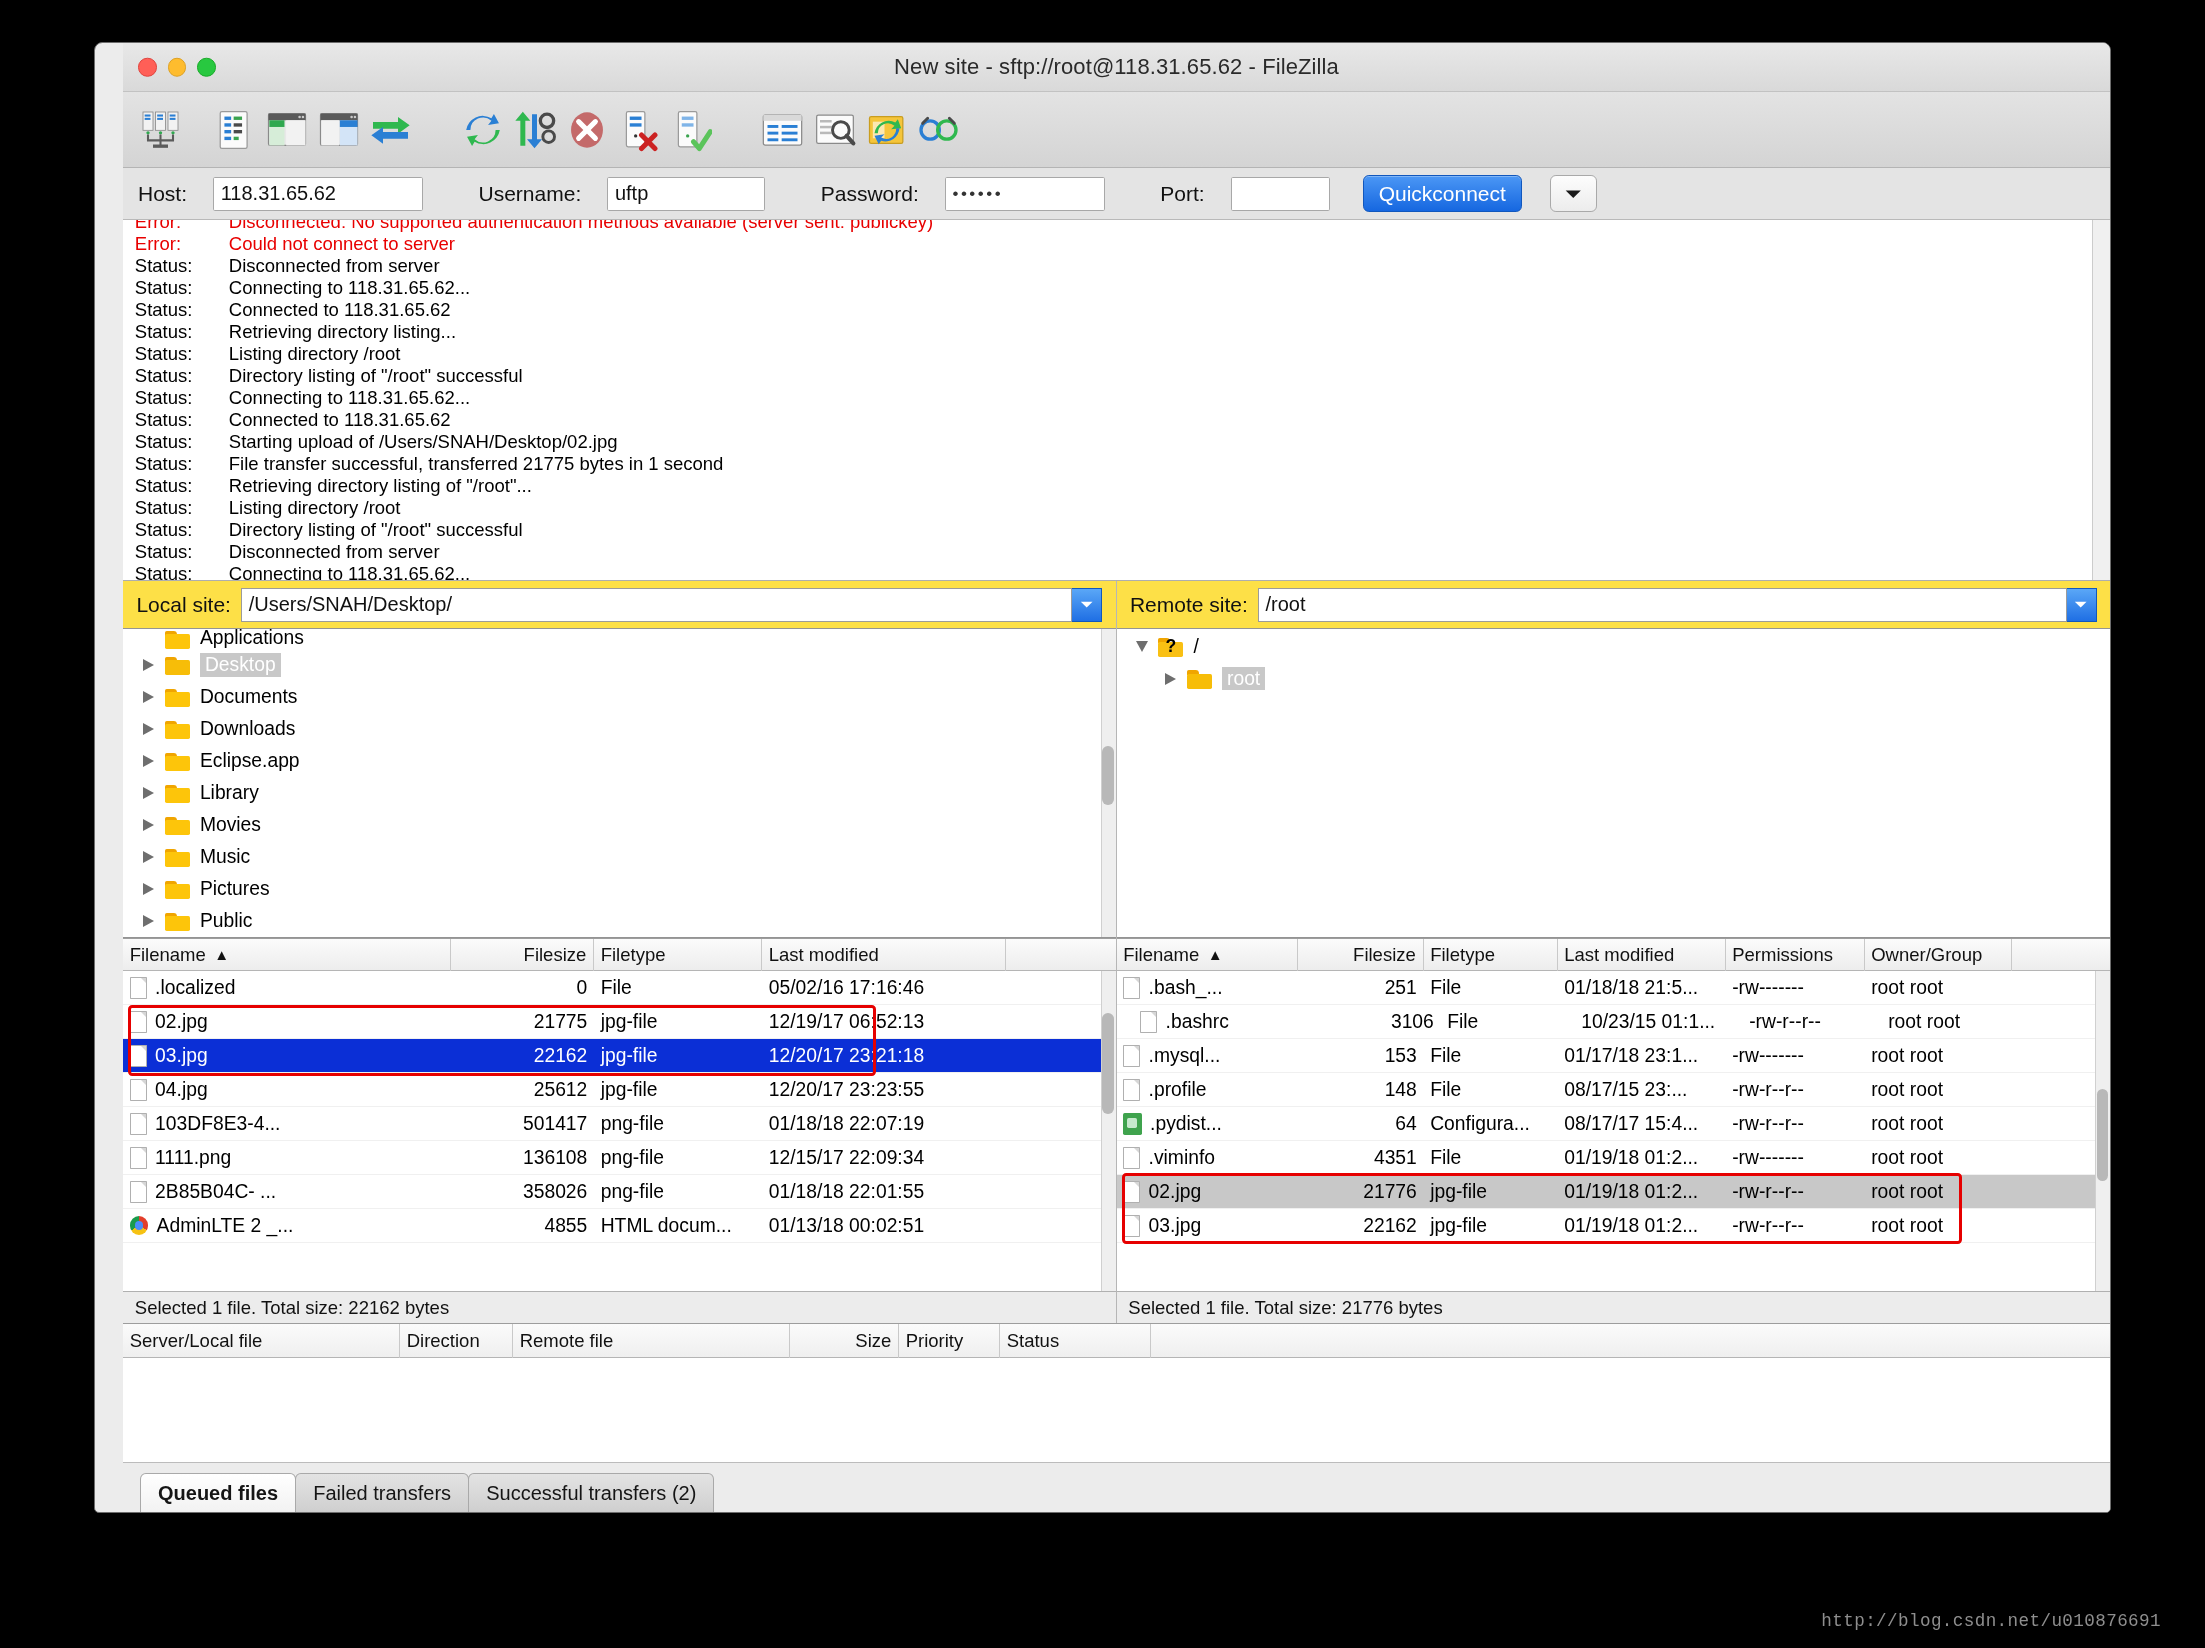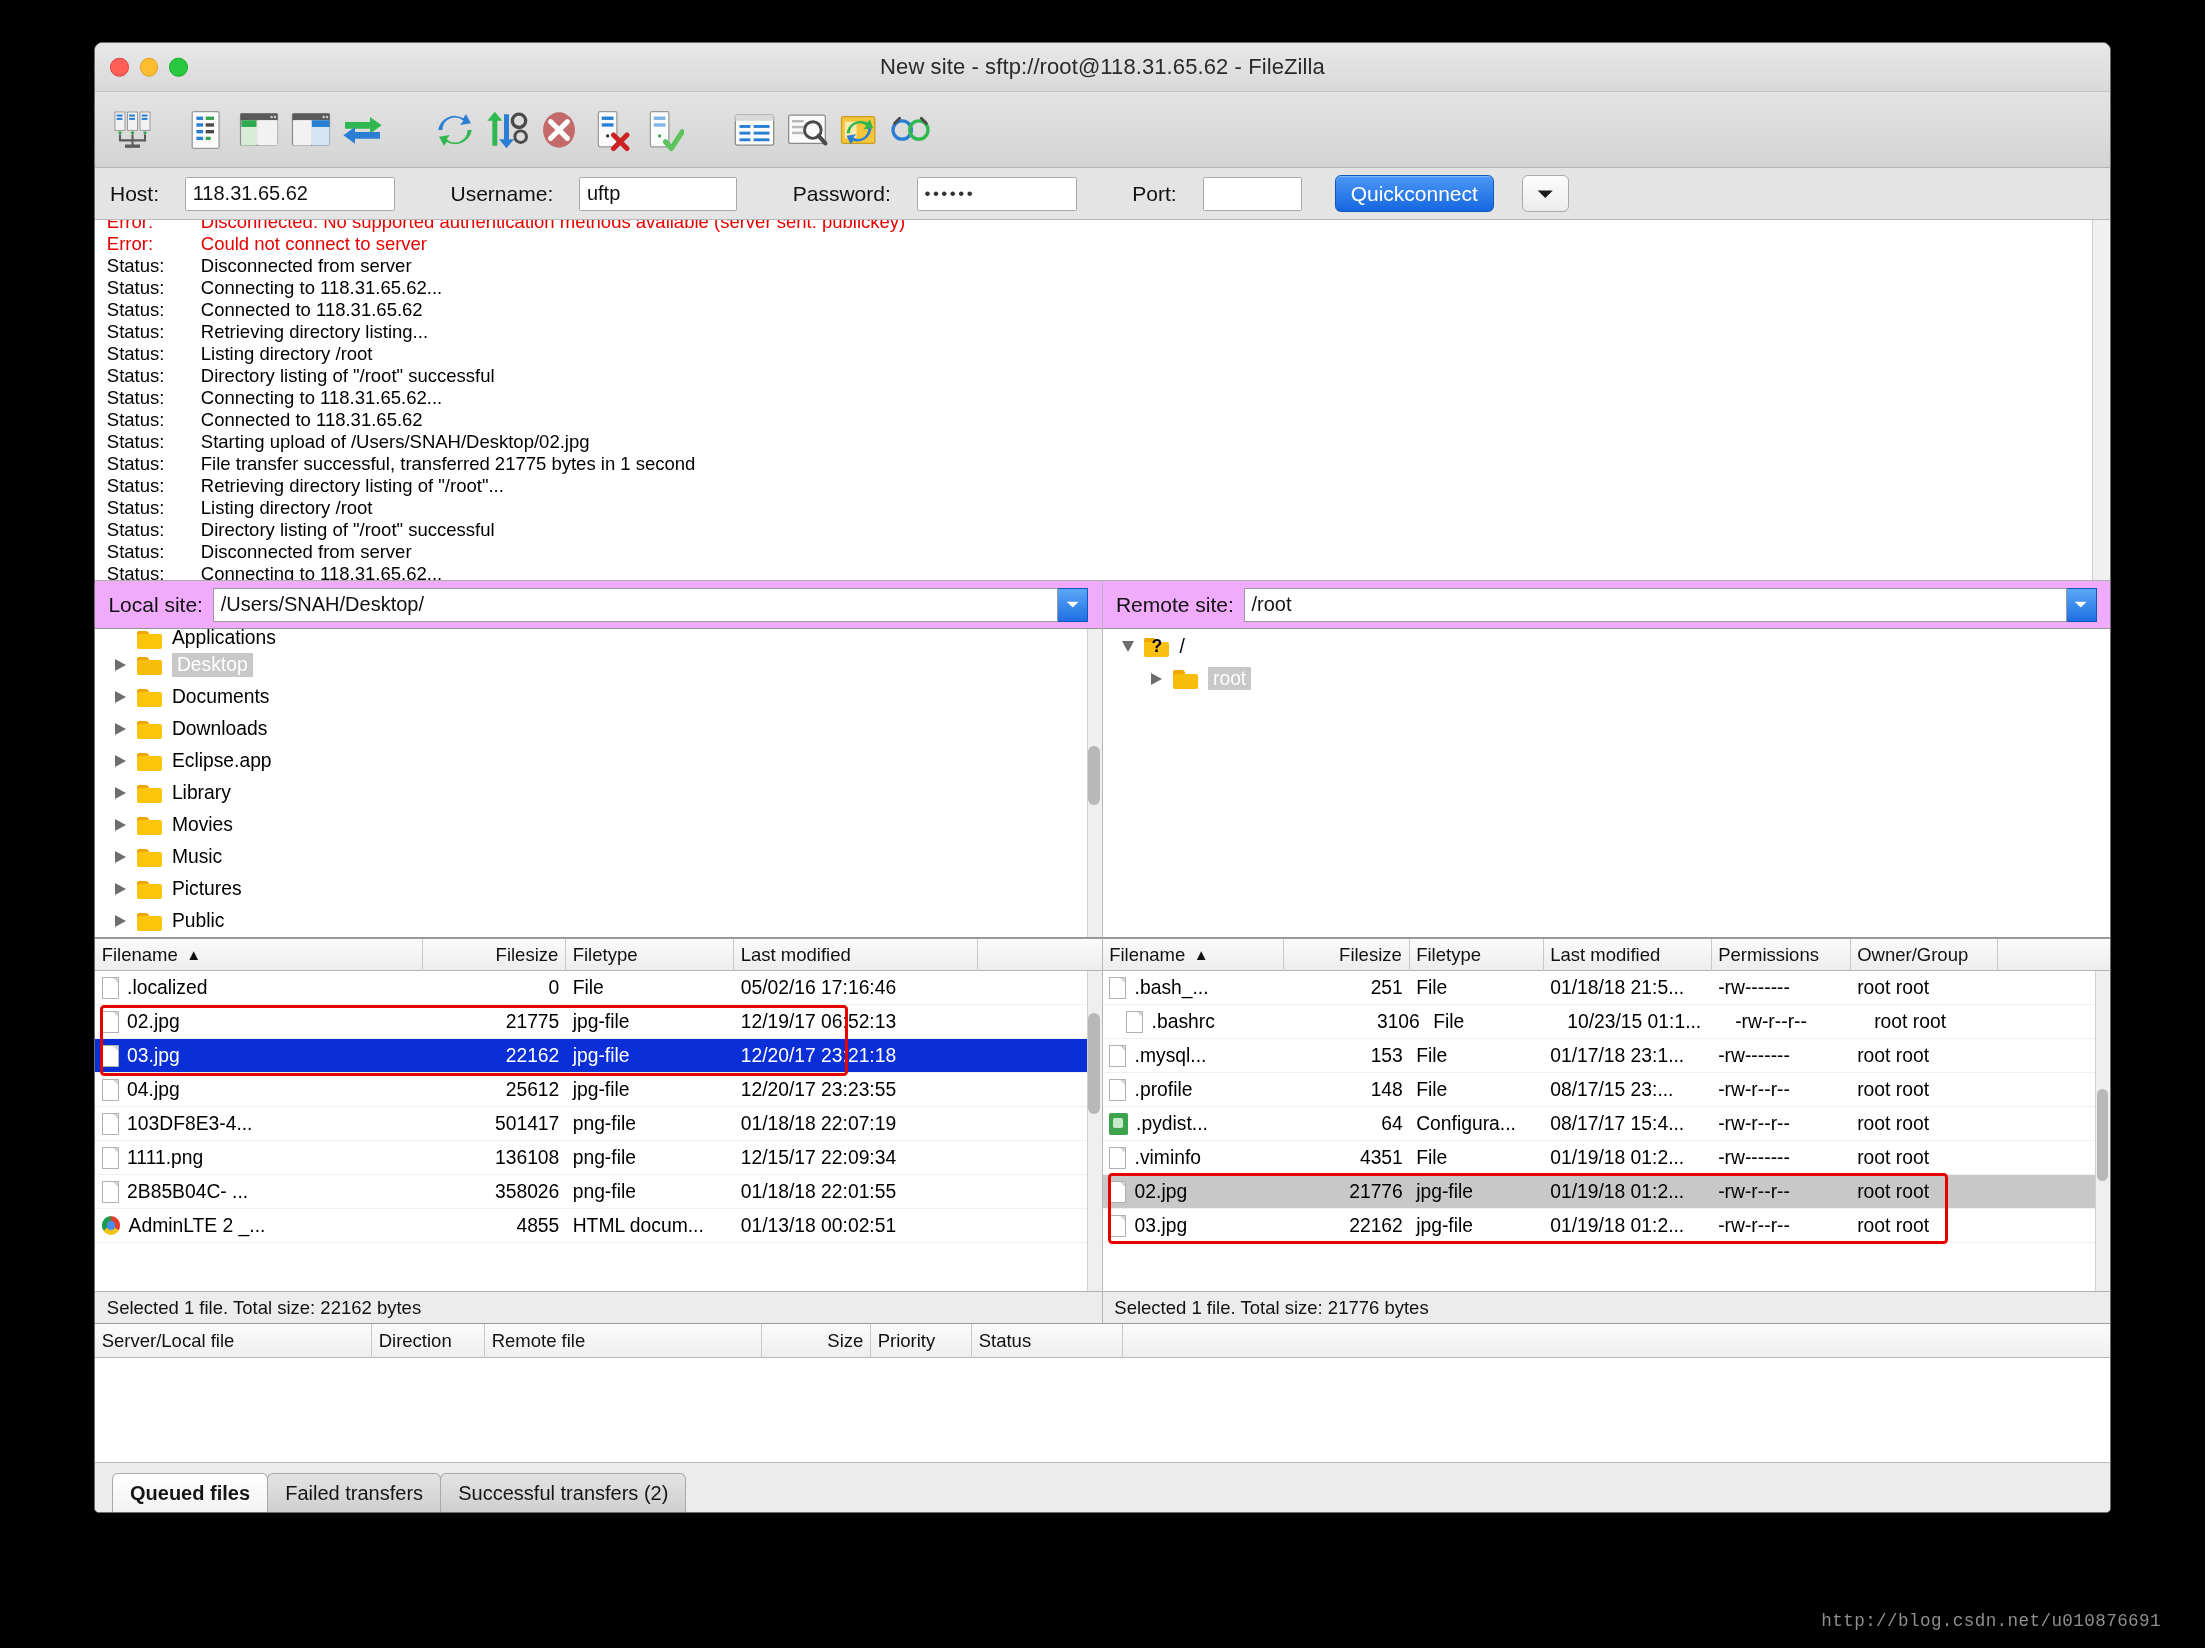--- a/index.html
+++ b/index.html
@@ -22,20 +22,21 @@
     position: absolute;
     left: 94px; top: 42px;
     width: 2017px; height: 1471px;
     background: #ececec;
     border: 0.8px solid #6d6d6d;
     border-radius: 8.4px 8.4px 5px 5px;
     box-shadow: 0 3.4px 18.5px rgba(0,0,0,.65);
     overflow: hidden;
     display: flex;
     flex-direction: column;
+    padding-left: 28px;
   }
 
   
   .titlebar {
     position: relative;
     height: 49px;
     flex: 0 0 49px;
     background: linear-gradient(to bottom, #e8e8e8 0%, #d9d9d9 100%);
     border-bottom: 0.8px solid #c2c2c2;
     display: flex;
@@ -179,21 +180,21 @@
     flex: 1 1 50%;
     min-width: 0;
   }
   .pane.left { border-right: 0.8px solid #b6b6b6; }
   .pathbar {
     height: 47px;
     flex: 0 0 47px;
     display: flex;
     align-items: center;
     padding: 0 13.4px;
-    background: #f0abfc;
+    background: #fde047;
   }
   .pathlabel { font-size: 21px; color: #111; margin-right: 10px; white-space: nowrap; }
   .pathfield {
     flex: 1 1 auto;
     height: 34px;
     background: #fff;
     border: 0.8px solid #9b9b9b;
     display: flex;
     align-items: center;
     font-size: 20px;

